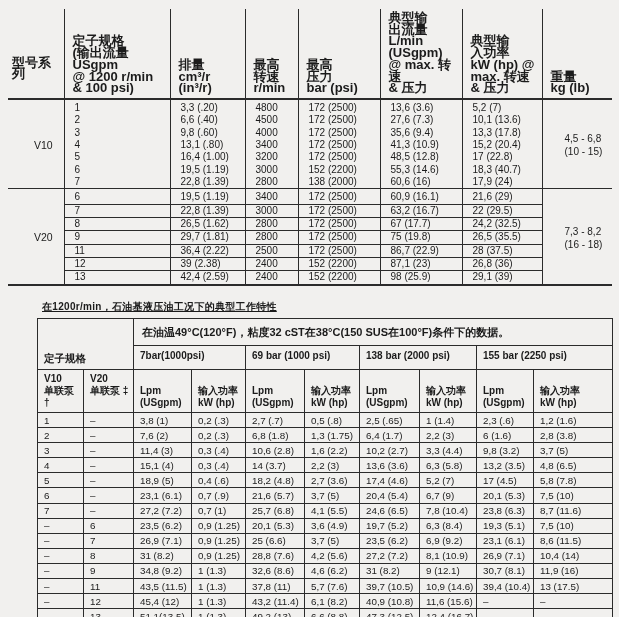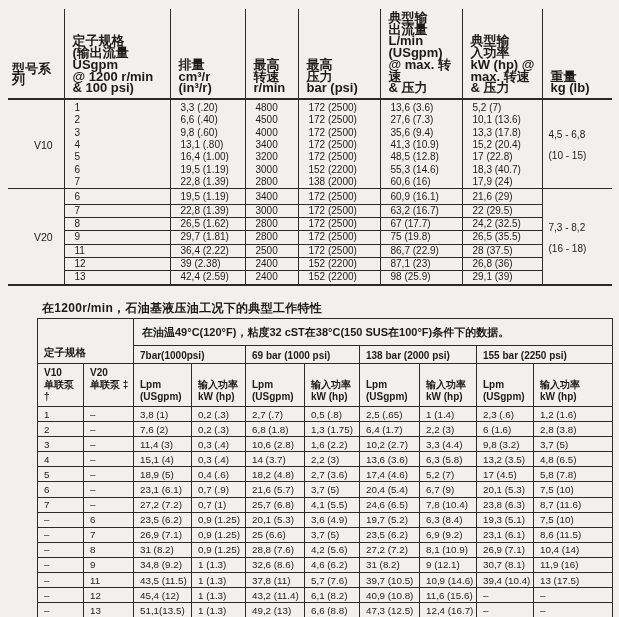--- a/index.html
+++ b/index.html
@@ -22,37 +22,38 @@
     border-left:1px solid #2b2b2b;
     white-space:pre-line; overflow:hidden;
   }
   .t1 th.first, .t1 td.model { border-left:none; }
   .t1 thead th {
     border-bottom:2px solid #2b2b2b;
     vertical-align:bottom; text-align:left;
     font-size:13px; font-weight:bold; line-height:11.7px;
     padding:3px 1px 4px 8px;
   }
-  .t1 thead th.first { padding-left:4px; padding-bottom:12px; }
+  .t1 thead th.first { padding-left:4px; padding-bottom:18px; }
   .t1 td {
     font-size:10px; line-height:12.35px; height:12.35px;
     padding:0 0 0 10px; vertical-align:middle;
   }
   .t1 td.model { text-align:left; padding-left:26px; font-size:10.5px; }
-  .t1 td.weight { padding-left:6px; line-height:21px; }
+  .t1 td.weight { padding-left:22px; line-height:13px; }
   .t1 tbody.sec2 td { border-top:1.5px solid #2b2b2b; }
   .t1 tbody td.span-cell { border-top:none; }
   .t1 tbody.sec2 td.span-cell { border-top:1.5px solid #2b2b2b; }
   .t1 tbody tr.r-first td { padding-top:2px; }
 
   
   .t2-title {
     position:absolute; left:42px; top:300px;
-    font-size:12px; font-weight:bold; letter-spacing:0.3px;
+    font-size:10px; font-weight:bold; letter-spacing:0.3px;
     white-space:nowrap;
+    text-decoration:underline;
   }
   table.t2 {
     position:absolute; left:37px; top:318px; width:575px;
     border-collapse:collapse; table-layout:fixed;
     border:1px solid #2b2b2b; border-top:1.5px solid #2b2b2b;
     border-bottom:2px solid #2b2b2b;
   }
   .t2 th, .t2 td {
     border:1px solid #2b2b2b;
     white-space:pre-line; overflow:hidden;
@@ -61,21 +62,21 @@
   .t2 th.note-cell {
     height:22px; font-weight:bold; font-size:11px;
     padding:2px 4px 2px 8px; vertical-align:middle; white-space:nowrap;
   }
   .t2 th.ring-cell {
     vertical-align:bottom; text-align:left;
     font-size:10.5px; font-weight:bold;
     padding:0 0 3px 6px;
   }
   .t2 th.press-cell {
-    height:16px; font-weight:bold; padding:1px 2px 0 6px; vertical-align:middle;
+    height:16px; font-weight:bold; padding:1px 2px 6px 6px; vertical-align:middle;
     white-space:nowrap;
     margin-left:32px;
   }
   .t2 tr.subrow th { height:32px; font-weight:bold; line-height:12px; padding:3px 2px 3px 6px; }
   .t2 tr.subrow th { border-bottom:1.5px solid #2b2b2b; }
   .t2 th.pump-cell { vertical-align:top; }
   .t2 th.unit-cell { vertical-align:bottom; }
   .t2 td {
     height:14.1px; line-height:13px; font-size:9.8px;
     padding:0 0 0 6px; vertical-align:middle;

